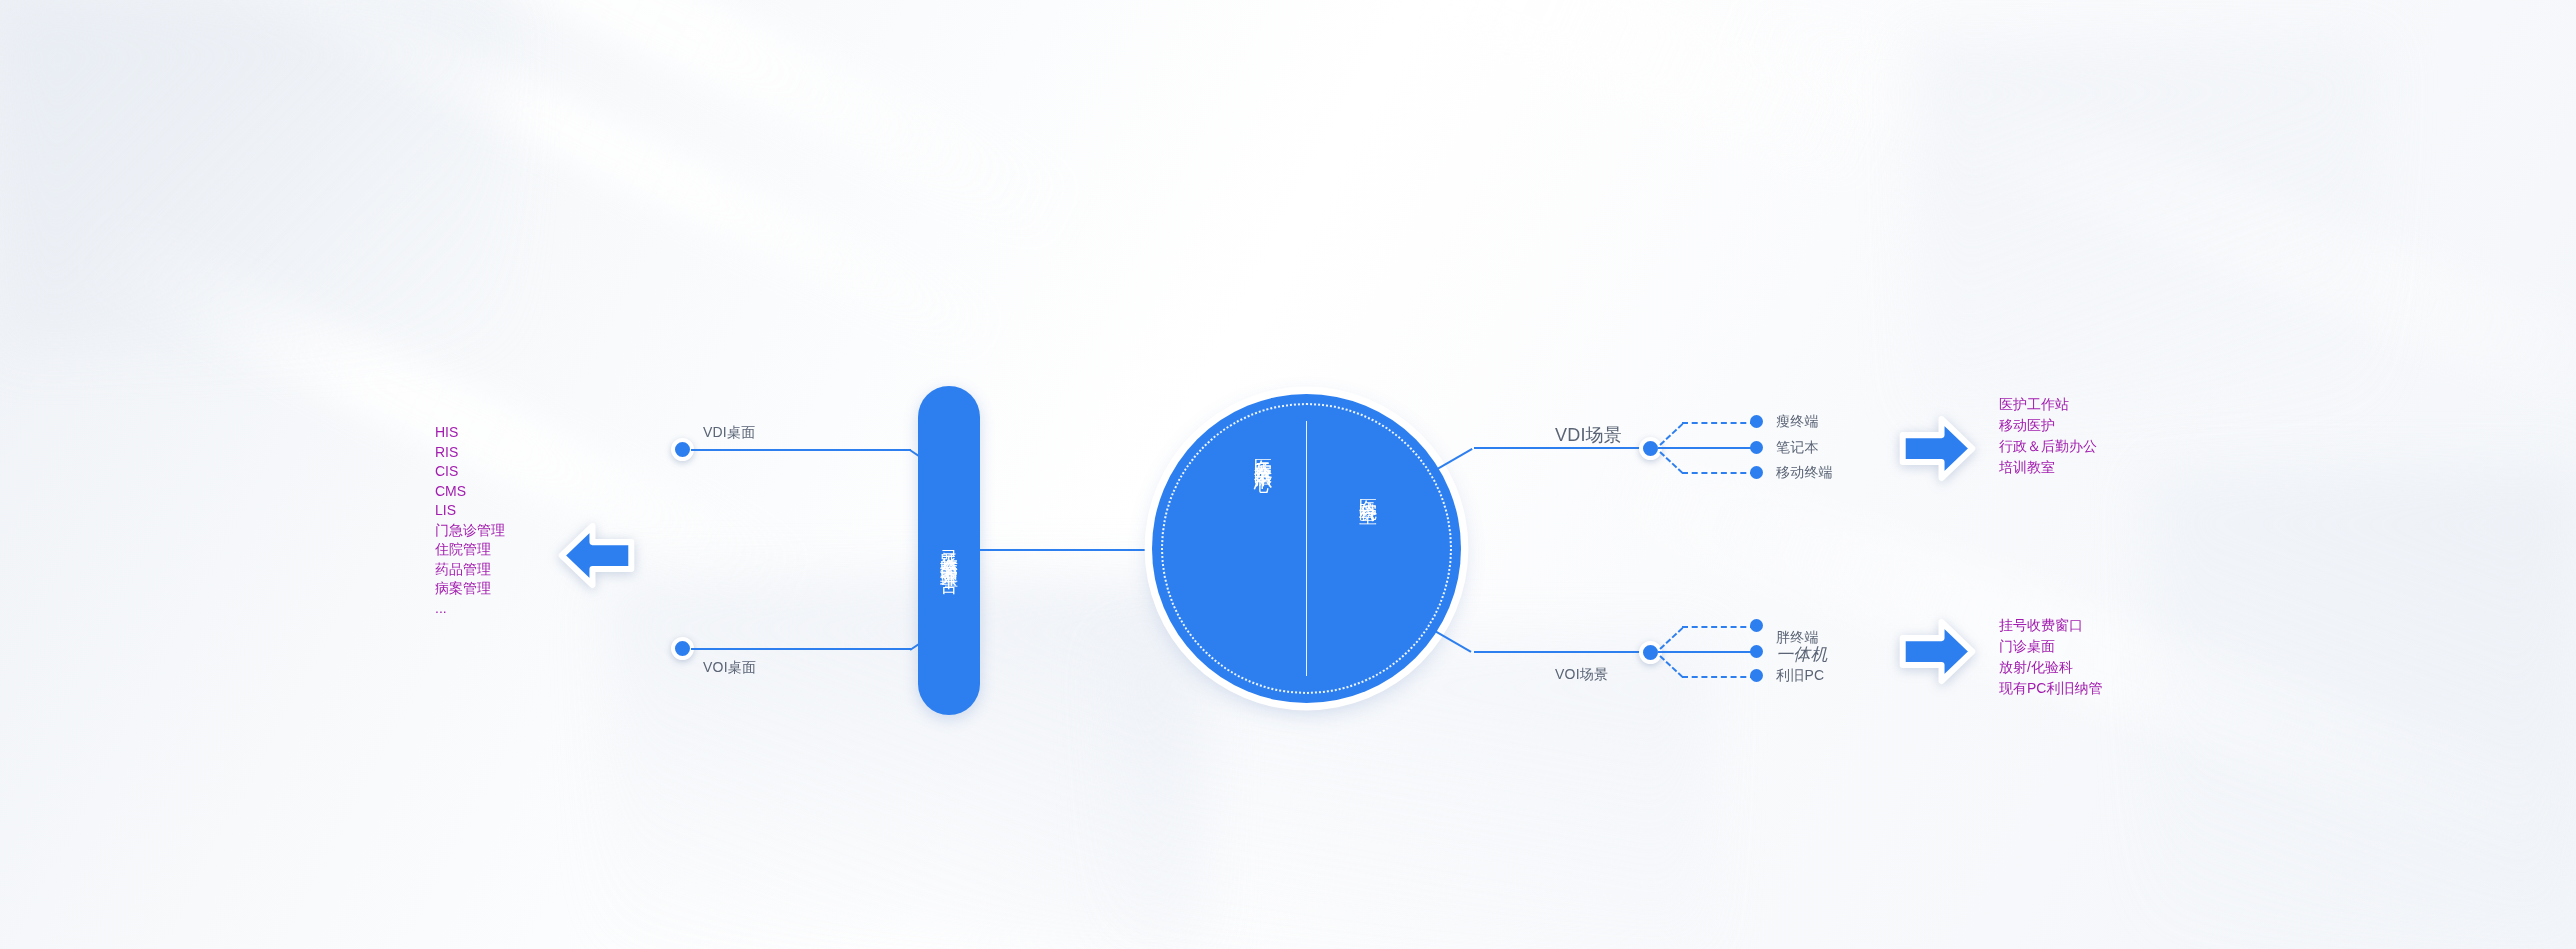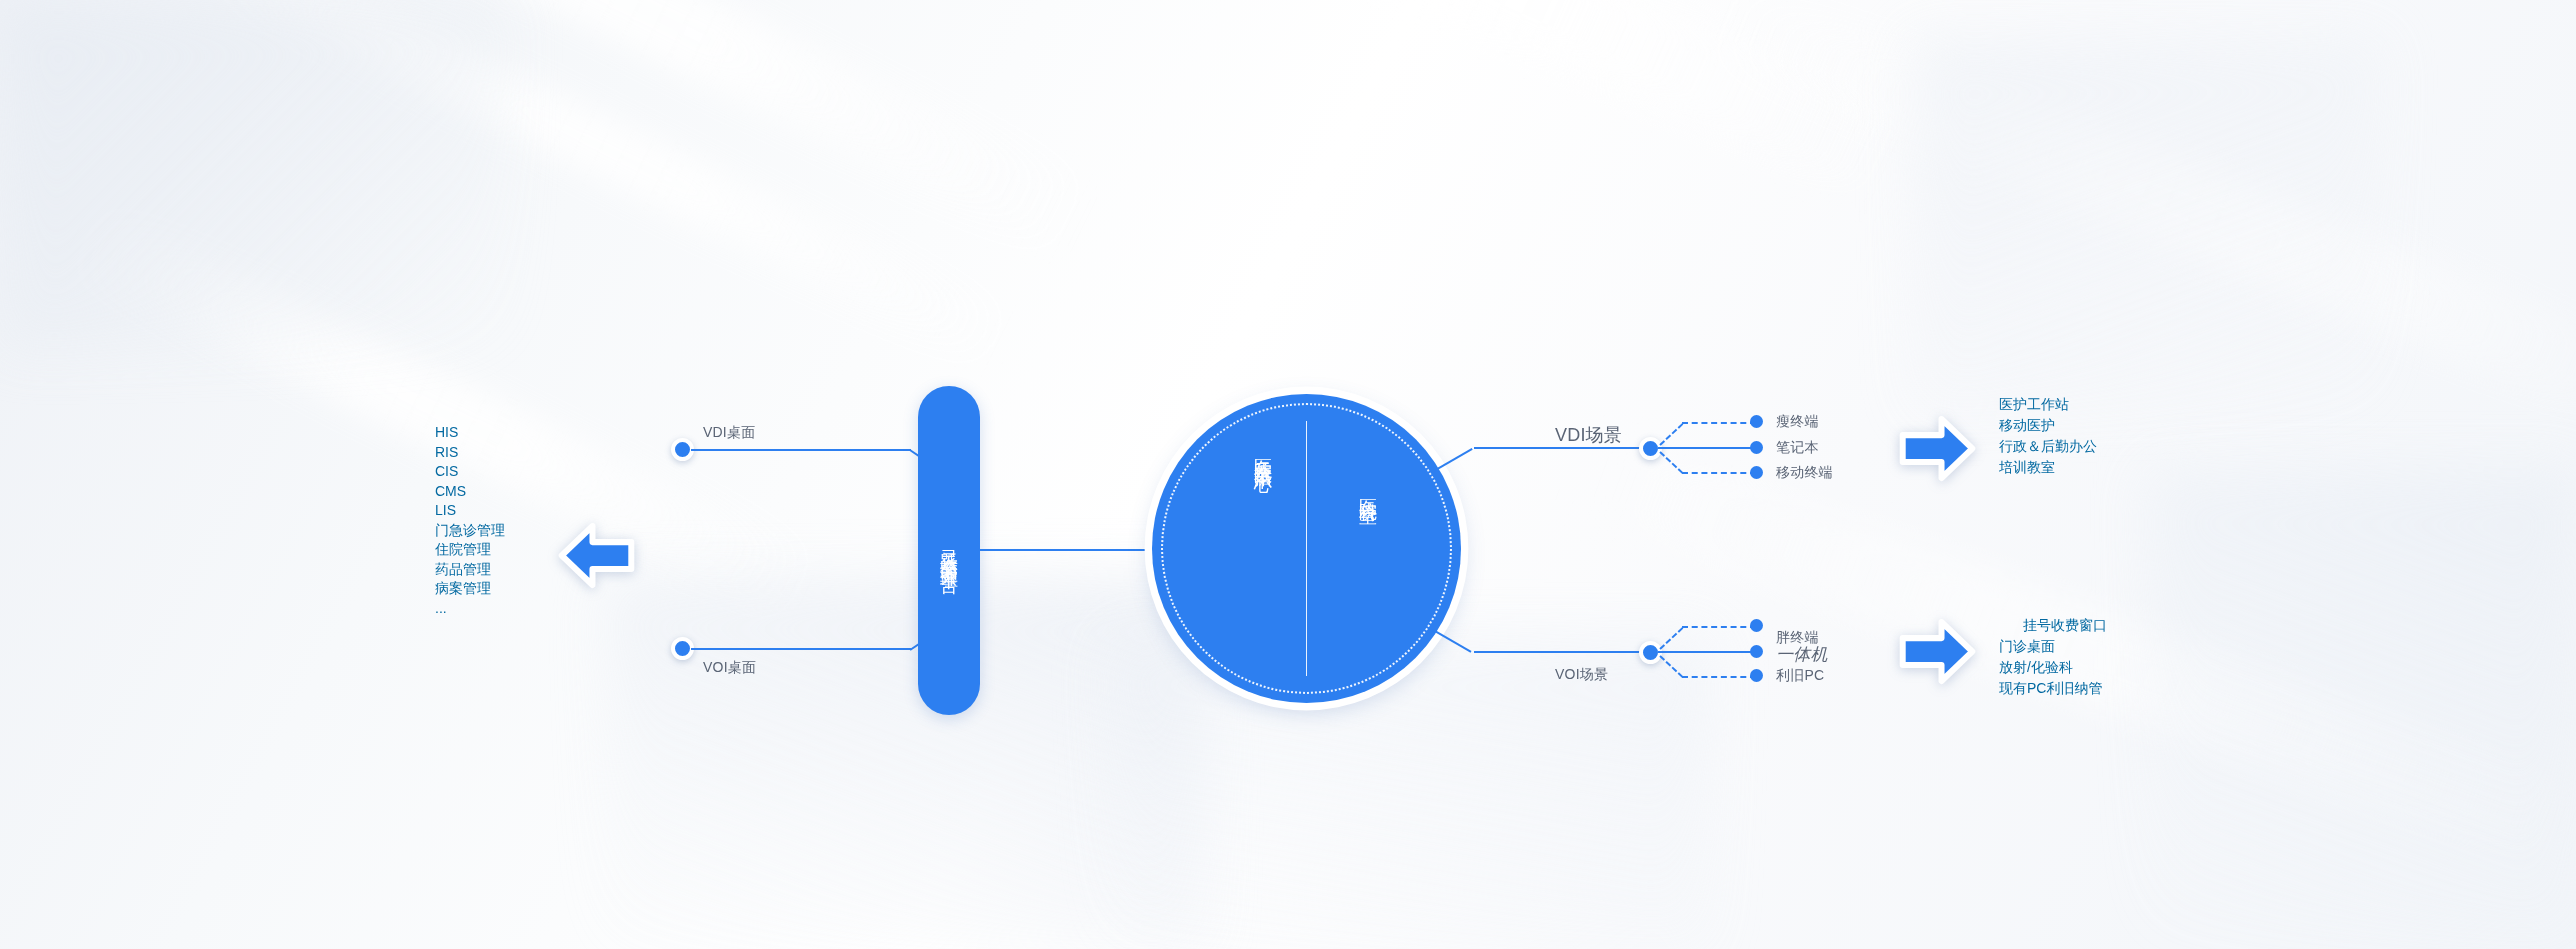--- a/index.html
+++ b/index.html
@@ -41,21 +41,21 @@
 
   
   .txt {
     position: absolute;
     color: #5a6475;
     white-space: nowrap;
     letter-spacing: 0.2px;
   }
   .list {
     position: absolute;
-    color: #0369a1;
+    color: #a21caf;
     font-size: 14px;
     line-height: 19.5px;
     white-space: nowrap;
   }
   .list div { height: 19.5px; }
 
   
   .ln {
     position: absolute;
     background: #2d7ff0;
@@ -273,20 +273,20 @@
   <div class="dot-plain" style="left:1750px; top:669px;"></div>
   <span class="txt" style="left:1776px; top:667px; font-size:14px;">利旧PC</span>
 
   <div class="arrow" style="left:1896px; top:614px; width:83px; height:75px;">
     <svg width="83" height="75" viewBox="0 0 124 112">
       <path d="M 68 12 L 114 56 L 68 100 L 68 76 L 10 76 L 10 36 L 68 36 Z" fill="#2d7ff0" stroke="#ffffff" stroke-width="9" stroke-linejoin="round"></path>
     </svg>
   </div>
 
   <div class="list" style="left:1999px; top:615px; line-height:21px;">
-    <div style="height:21px;margin-left:24px;">挂号收费窗口</div>
+    <div style="height:21px;">挂号收费窗口</div>
     <div style="height:21px;">门诊桌面</div>
     <div style="height:21px;">放射/化验科</div>
     <div style="height:21px;">现有PC利旧纳管</div>
   </div>
 
 </div>
 
 
 </body></html>

